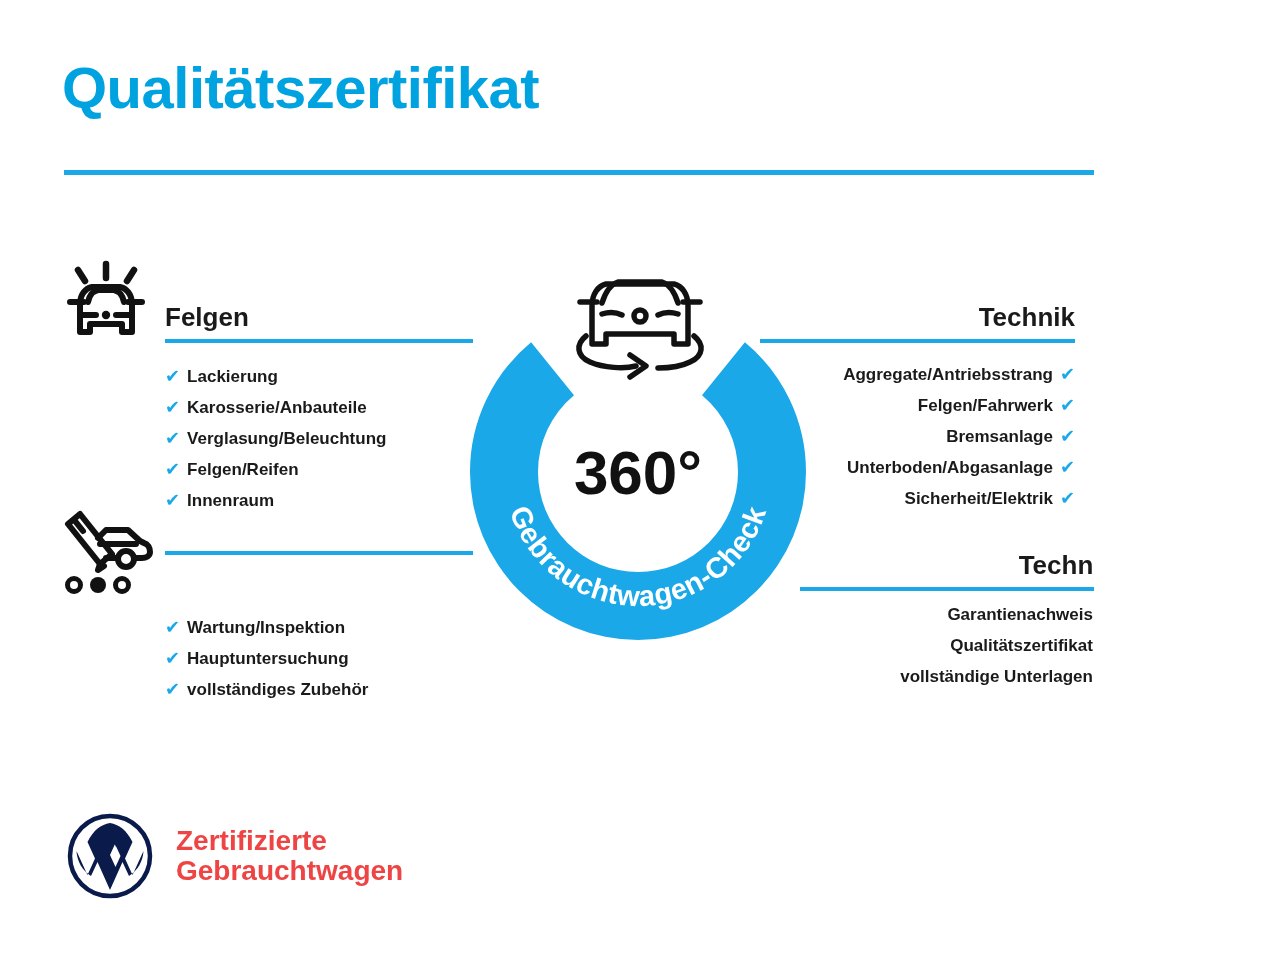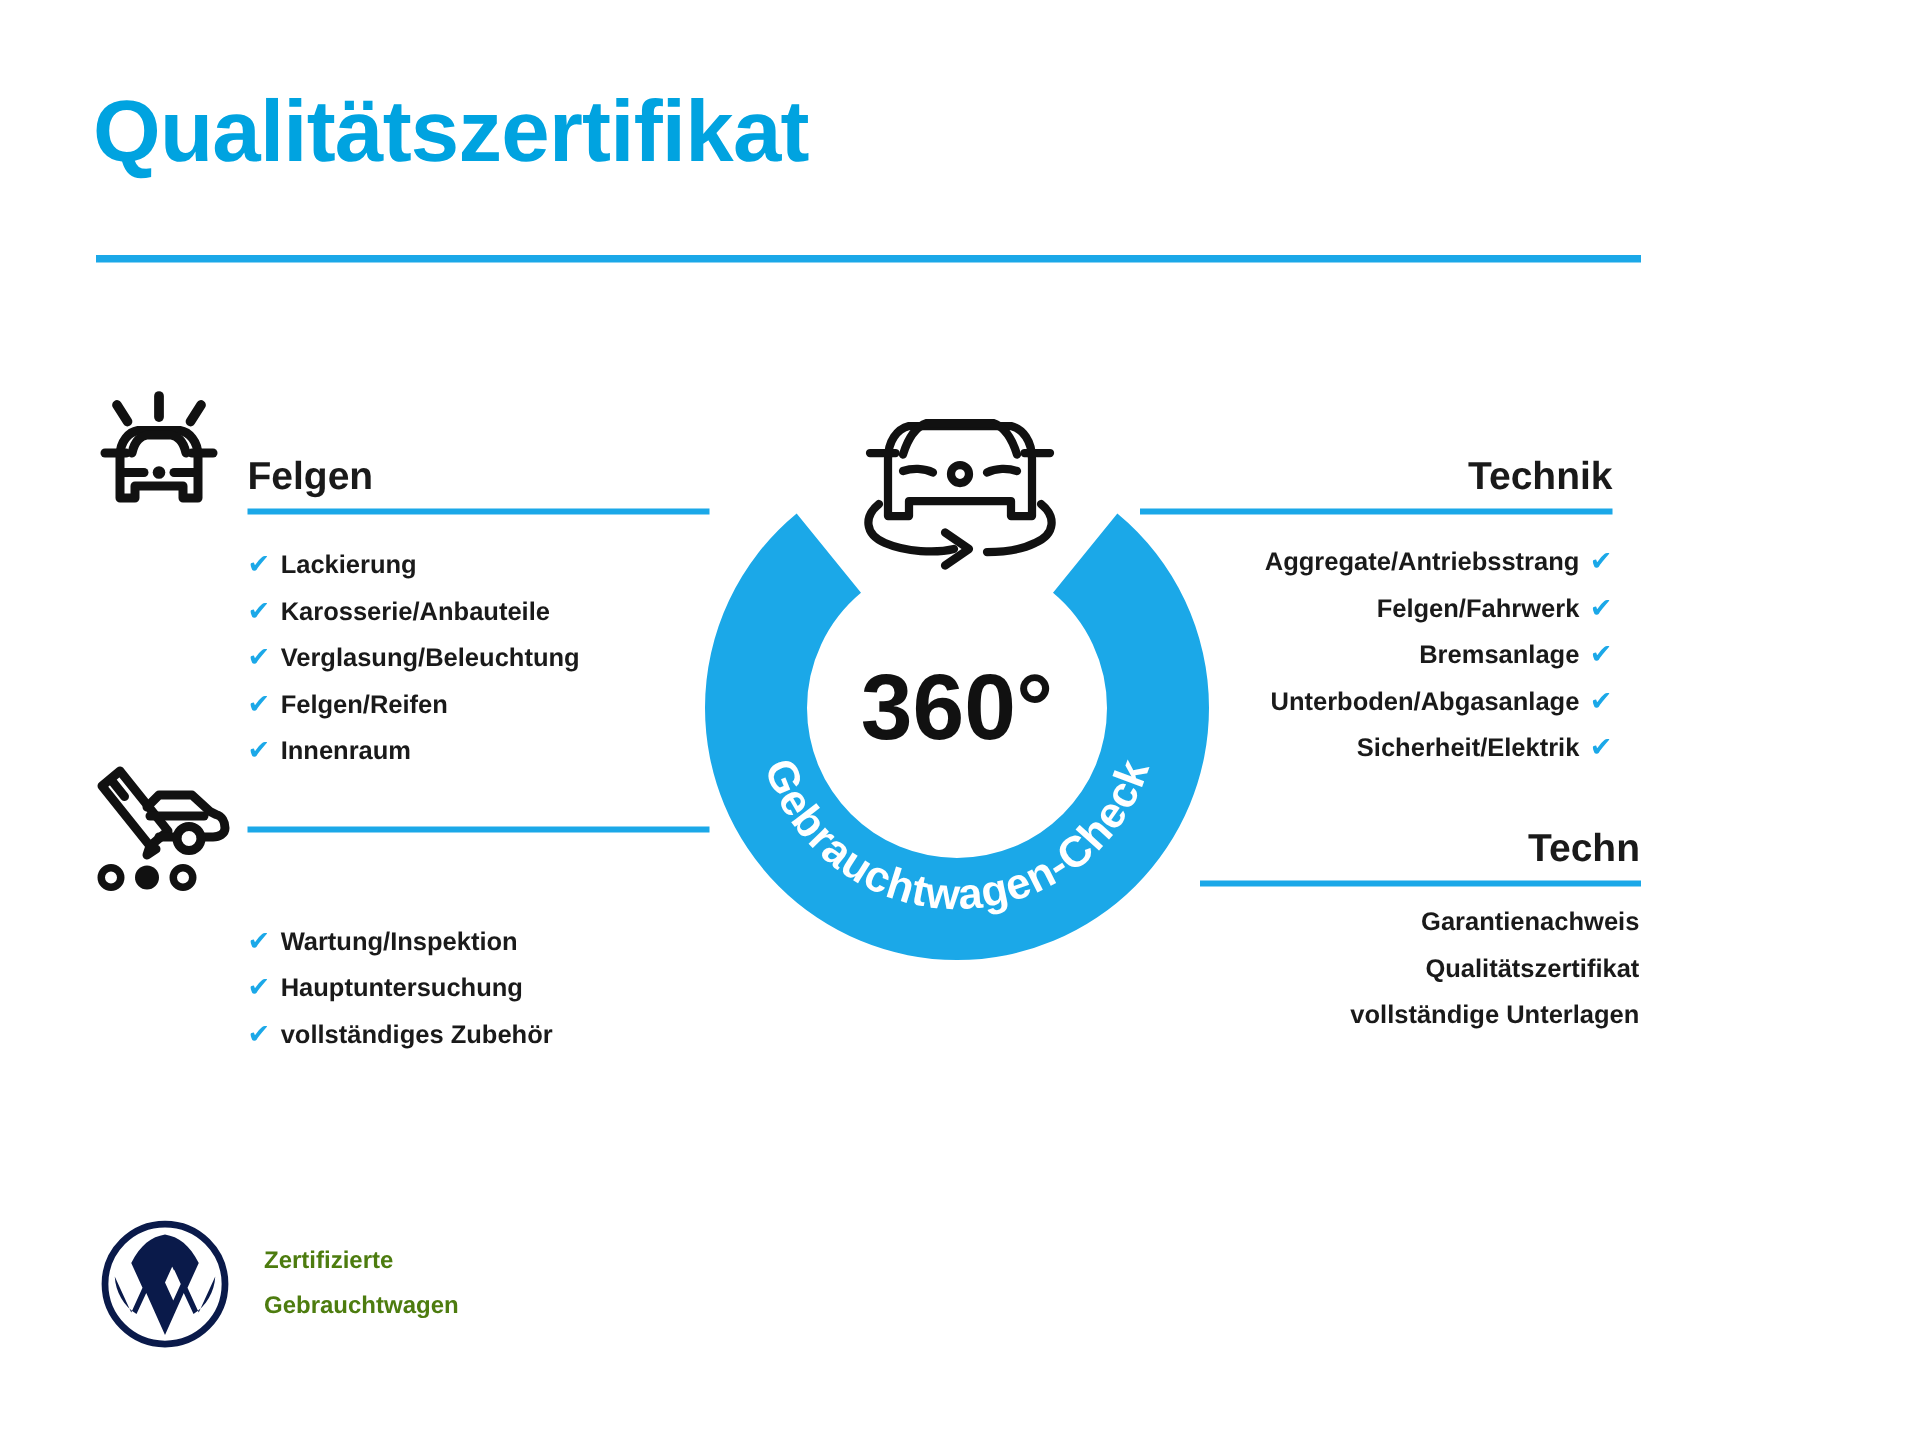--- a/index.html
+++ b/index.html
@@ -125,24 +125,24 @@
   
   #footer-lockup {
     position: absolute;
     left: 66px;
     top: 812px;
     display: flex;
     align-items: center;
   }
   #footer-text {
     margin-left: 22px;
-    font-size: 16px;
+    font-size: 28px;
     font-weight: 700;
     line-height: 30px;
-    color: #4d7c0f;
+    color: #ef4444;
     white-space: pre-line;
   }
 </style>
 </head>
 <body>
 
 <div id="page">
 
   <div class="page-title">Qualitätszertifikat</div>
   <div class="title-rule"></div>

